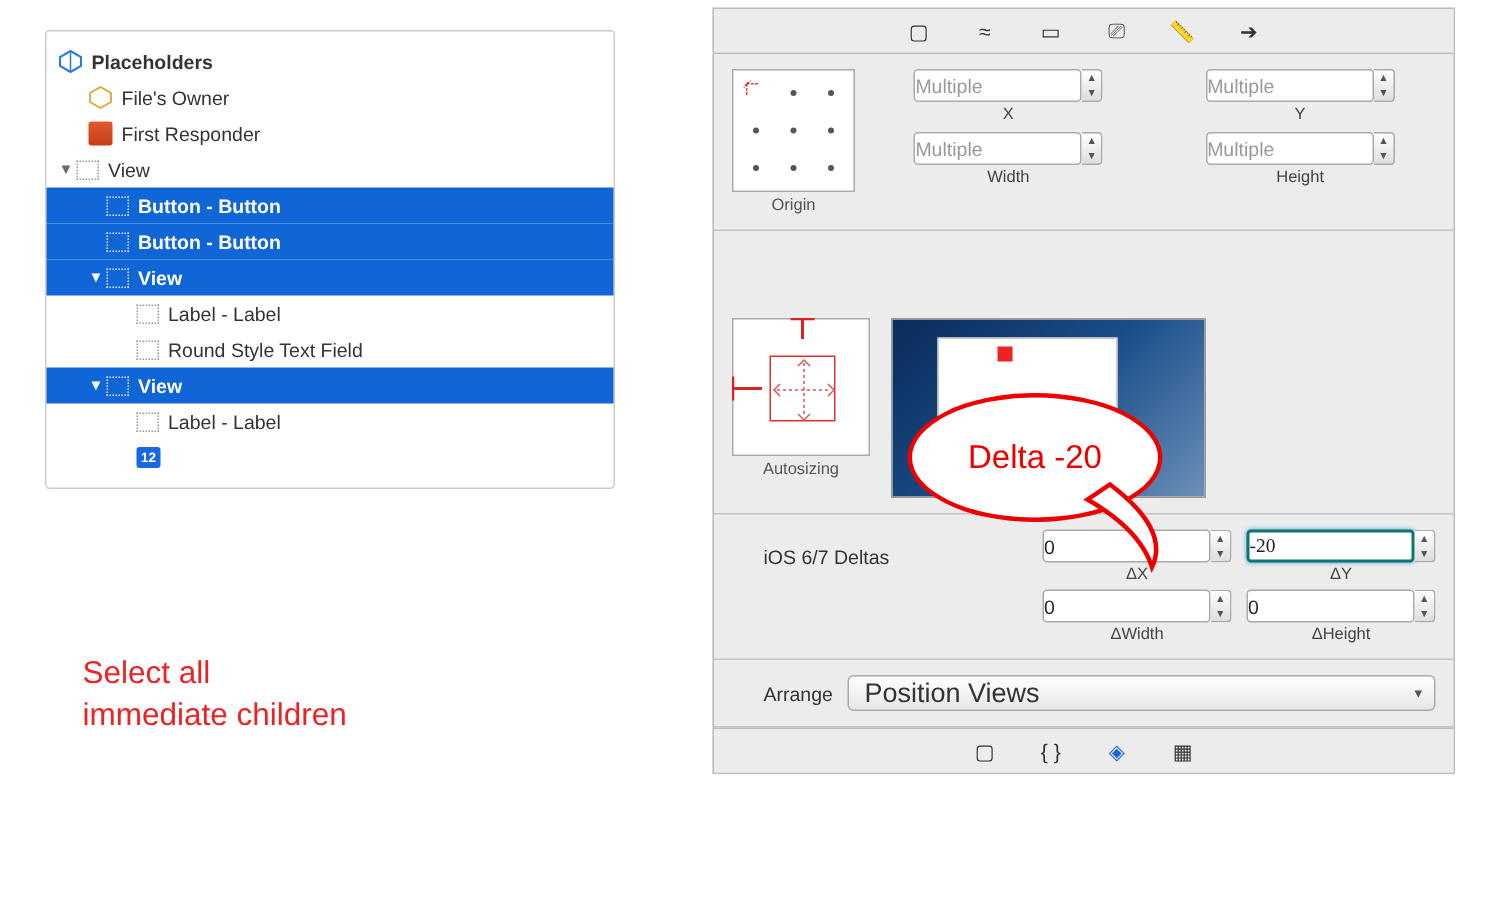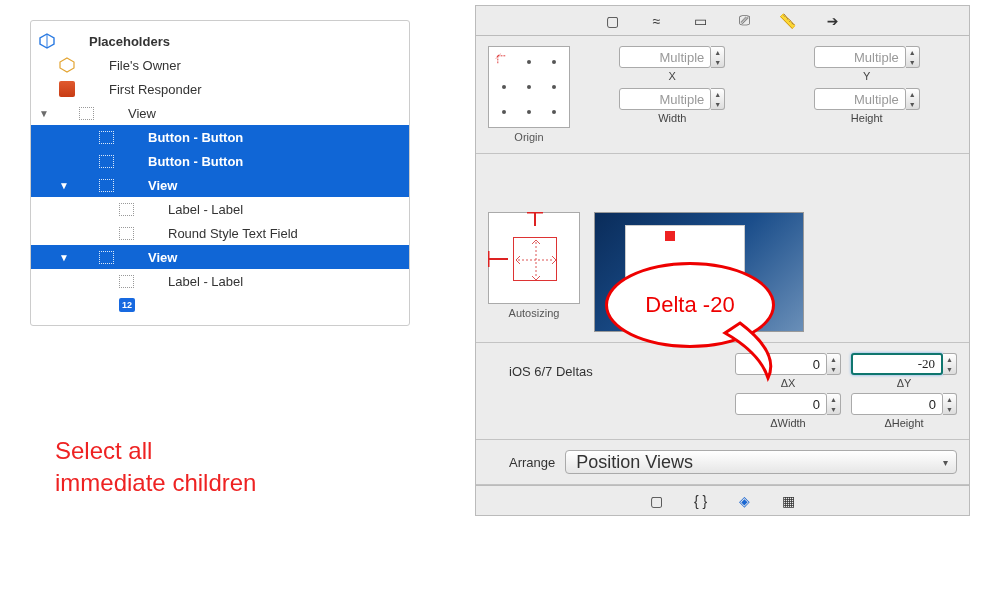--- a/index.html
+++ b/index.html
@@ -22,21 +22,20 @@
   border: 1px solid #ccc;
   border-radius: 3px;
   background: #fff;
   padding: 8px 0;
 }
 .outline-row {
   display: flex;
   align-items: center;
   height: 24px;
   padding-left: 8px;
-  gap: 28px;
 }
 .outline-row.selected { background: #1066d6; color: #fff; }
 .disclosure {
   width: 12px; font-size: 10px; color: #6b6b6b;
 }
 .outline-row.selected .disclosure { color: #fff; }
 .indent-0 { padding-left: 8px; }
 .indent-1 { padding-left: 28px; }
 .indent-2 { padding-left: 48px; }
 .cube-svg { width:16px; height:16px; margin-right:6px; }
@@ -45,21 +44,21 @@
 .view-box { width:15px; height:13px; border:1px dotted #999; margin-right:6px; display:inline-block; }
 .outline-row.selected .view-box { border-color: rgba(255,255,255,0.85); }
 .seg-badge { width:16px; height:14px; background:#1769e0; color:#fff; font-size:9px; font-weight:bold; display:flex; align-items:center; justify-content:center; border-radius:2px; margin-right:6px;}
 .bold { font-weight: bold; }
 
 .annotation-left {
   position: absolute;
   left: 55px;
   top: 435px;
   color: #e22;
-  font-size: 24px;
+  font-size: 21px;
   font-family: "Helvetica Neue", Arial, sans-serif;
   line-height: 1.35;
 }
 
 
 .right-panel {
   position: absolute;
   left: 475px;
   top: 5px;
   width: 495px;
@@ -88,22 +87,22 @@
   display:grid; grid-template: repeat(3,1fr)/repeat(3,1fr);
   padding:6px; gap:6px;
 }
 .origin-dot { width:4px;height:4px;background:#555;border-radius:50%; align-self:center; justify-self:center; }
 .origin-label { font-size:11px; color:#555; text-align:center; margin-top:3px; }
 
 .fields-2x2 { display:grid; grid-template-columns: 1fr 1fr; gap:6px 14px; }
 .stepper-field { display:flex; flex-direction:column; align-items:center; }
 .stepper-wrap { display:flex; align-items:stretch; height:22px; }
 .stepper-input {
-  width: 92px; height: 22px; border:1px solid #aaa; border-radius:3px; background:#fff;
-  font-size:13px; text-align:right; padding-right:6px; color:#999;
+  width: 112px; height: 22px; border:1px solid #aaa; border-radius:3px; background:#fff;
+  font-size:13px; padding-right:6px; color:#999;
 }
 .stepper-input.numeric { color:#222; }
 .stepper-btns { width:14px; display:flex; flex-direction:column; border:1px solid #aaa; border-left:none; background:linear-gradient(#fff,#ddd); border-radius:0 3px 3px 0;}
 .stepper-btns span { flex:1; font-size:7px; display:flex; align-items:center; justify-content:center; color:#555;}
 .field-label { font-size:11px; color:#444; margin-top:2px; }
 
 .autosize-block { display:flex; gap:14px; align-items:flex-start;margin-top:48px; }
 .autosize-box { width:92px; height:92px; border:1px solid #aaa; background:#fff; position:relative; }
 .autosize-inner { position:absolute; left:24px; top:24px; width:44px; height:44px; border:1px solid #d33; }
 .preview-box { width:210px; height:120px; background:linear-gradient(135deg,#0a2c5a,#1a4d8a,#6a8fb8); border:1px solid #999; position:relative; }

